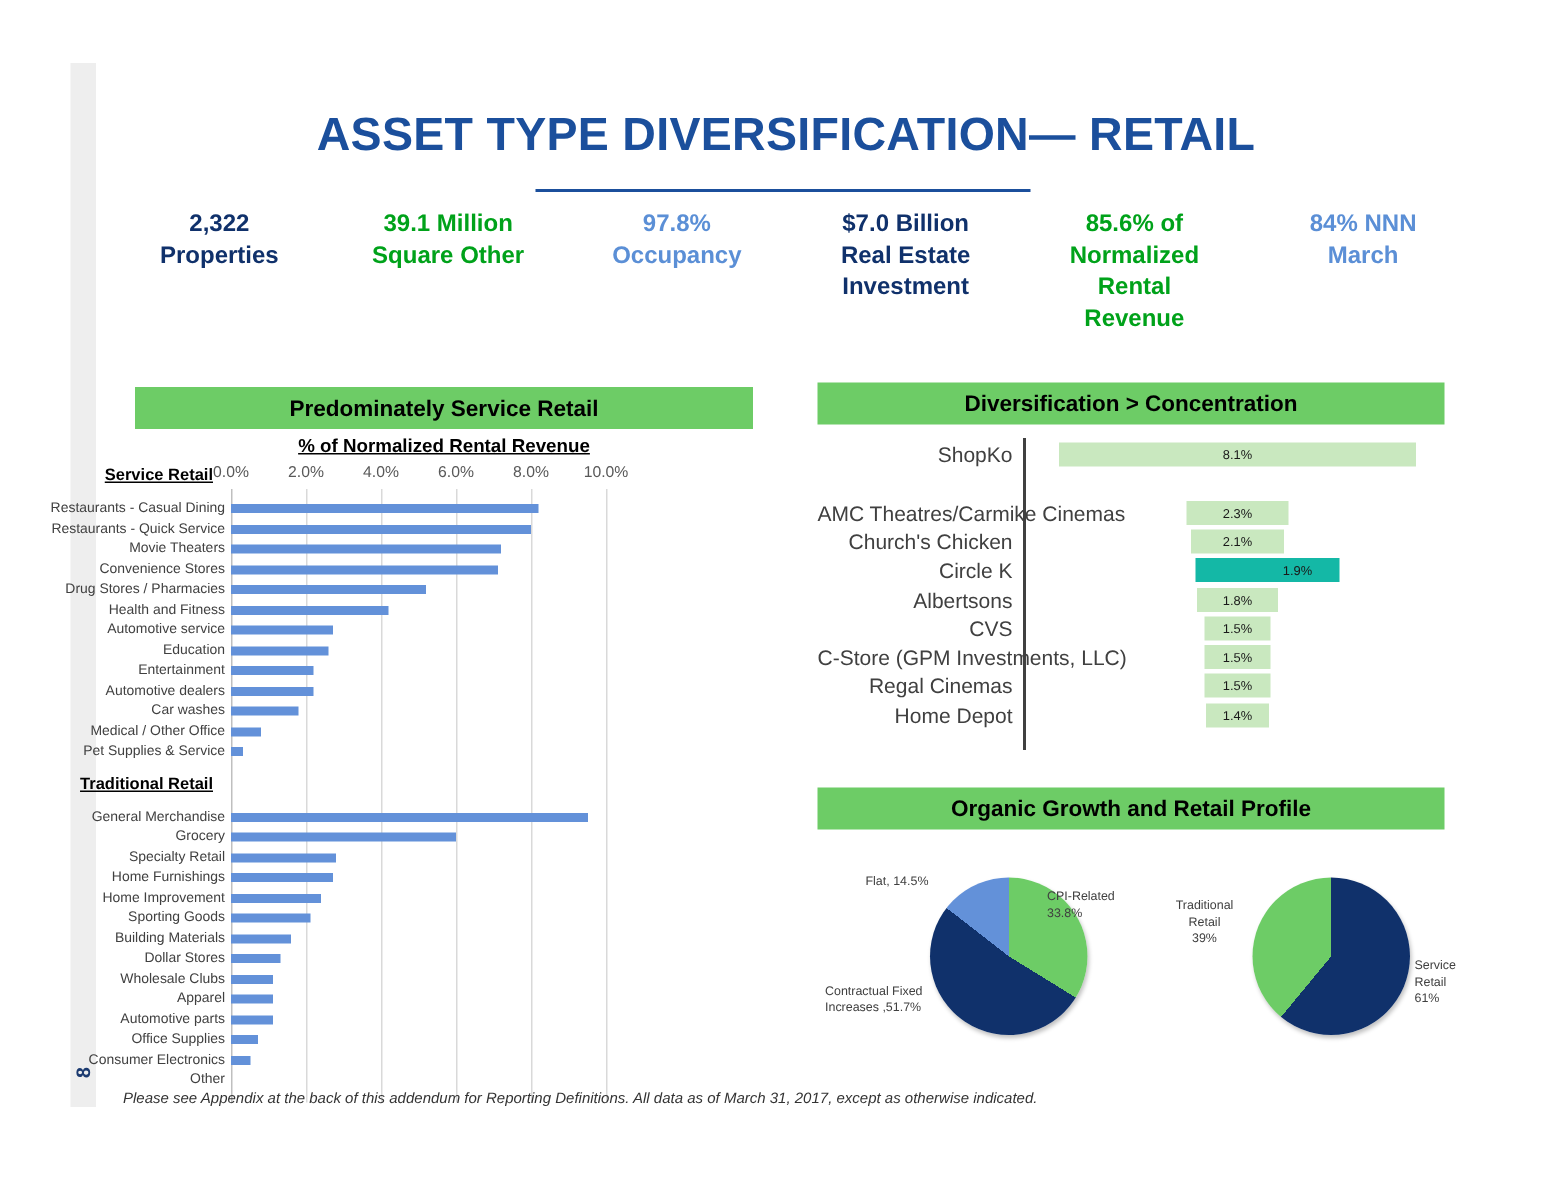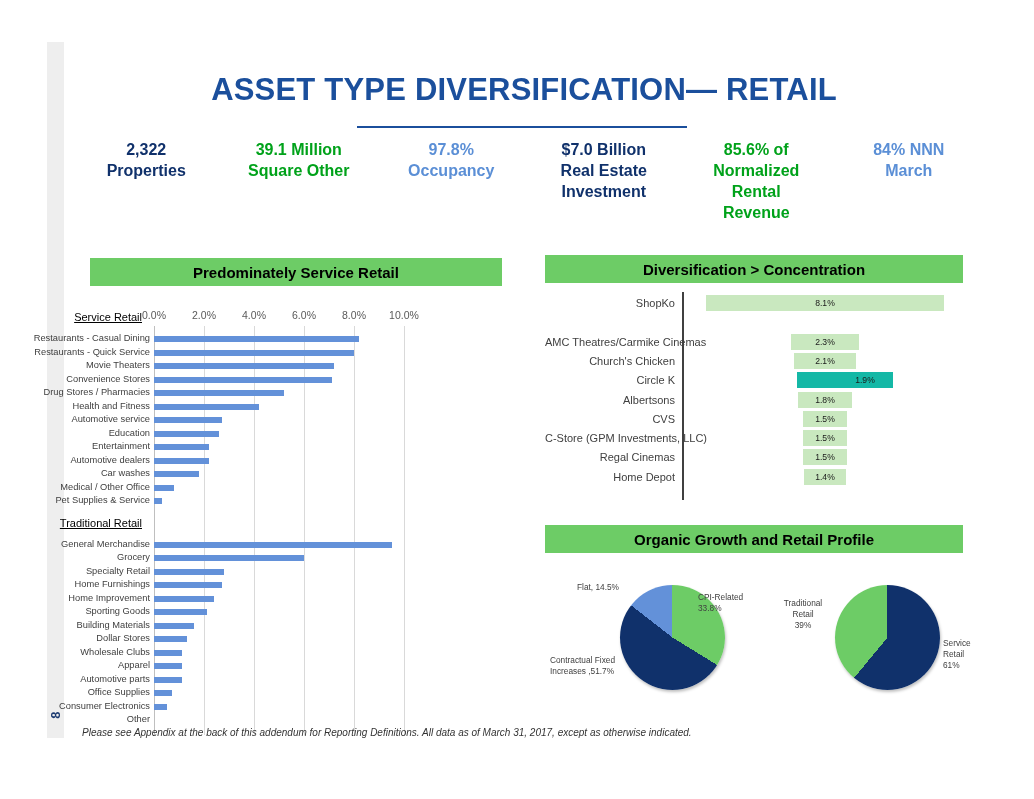--- a/index.html
+++ b/index.html
@@ -30,28 +30,28 @@
               display:flex;align-items:center;justify-content:center;}
   .axis-title{position:absolute;left:90px;top:290px;width:412px;text-align:center;
               font-size:12.5px;font-weight:bold;color:#000;text-decoration:underline;}
   .plot{position:absolute;left:154px;top:326px;width:250px;height:390px;}
   .gridline{position:absolute;top:0;bottom:0;width:1px;background:#d9d9d9;}
   .gridline.axis0{background:#bfbfbf;}
   .tick{position:absolute;top:-17px;font-size:10.5px;color:#595959;transform:translateX(-50%);white-space:nowrap;}
   .bar{position:absolute;height:6px;background:#6391d9;}
   .rowlabel{position:absolute;right:0;font-size:9.3px;color:#404040;white-space:nowrap;text-align:right;}
   .labelcol{position:absolute;left:0;top:326px;width:150px;height:390px;}
-  .grouphead{position:absolute;right:8px;font-size:11px;font-weight:normal;color:#000;
+  .grouphead{position:absolute;right:8px;font-size:11px;font-weight:bold;color:#000;
              text-decoration:underline;white-space:nowrap;}
 
   
   .rchart{position:absolute;left:545px;top:292px;width:420px;height:215px;}
   .raxis{position:absolute;left:137px;top:0;width:2px;height:208px;background:#404040;}
   .rrow{position:absolute;left:0;width:420px;height:19px;}
-  .rlabel{position:absolute;left:0;width:130px;text-align:right;font-size:11px;color:#404040;
+  .rlabel{position:absolute;left:0;width:130px;text-align:right;font-size:14px;color:#404040;
           line-height:19px;white-space:nowrap;}
   .rbar{position:absolute;height:16px;top:1px;background:#c9e8bf;display:flex;align-items:center;
         justify-content:center;font-size:8.6px;color:#1a1a1a;}
 
   
   .pies{position:absolute;left:545px;top:560px;width:420px;height:160px;}
   .pie{position:absolute;border-radius:50%;}
   .pielabel{position:absolute;font-size:8.3px;color:#404040;line-height:11px;white-space:nowrap;}
   .pielabel.ctr{text-align:center;}
 
@@ -94,20 +94,21 @@
         <div>Revenue</div>
       </div>
       <div class="stat lblue">
         <div>84% NNN</div>
         <div>March</div>
       </div>
     </div>
 
   <div class="panel-head" style="left:90px;top:258px;width:412px;height:28px;">Predominately Service Retail</div>
 
+  <div class="axis-title">% of Normalized Rental Revenue</div>
 
   <div class="labelcol" id="left-labels" style="height: 408.5px;">
       <div class="grouphead" style="top: -15px;">Service Retail</div>
       <div class="rowlabel" style="top: 7px;">Restaurants - Casual Dining</div>
       <div class="rowlabel" style="top: 20.5px;">Restaurants - Quick Service</div>
       <div class="rowlabel" style="top: 34px;">Movie Theaters</div>
       <div class="rowlabel" style="top: 47.5px;">Convenience Stores</div>
       <div class="rowlabel" style="top: 61px;">Drug Stores / Pharmacies</div>
       <div class="rowlabel" style="top: 74.5px;">Health and Fitness</div>
       <div class="rowlabel" style="top: 88px; text-align: right;">Automotive service</div>

